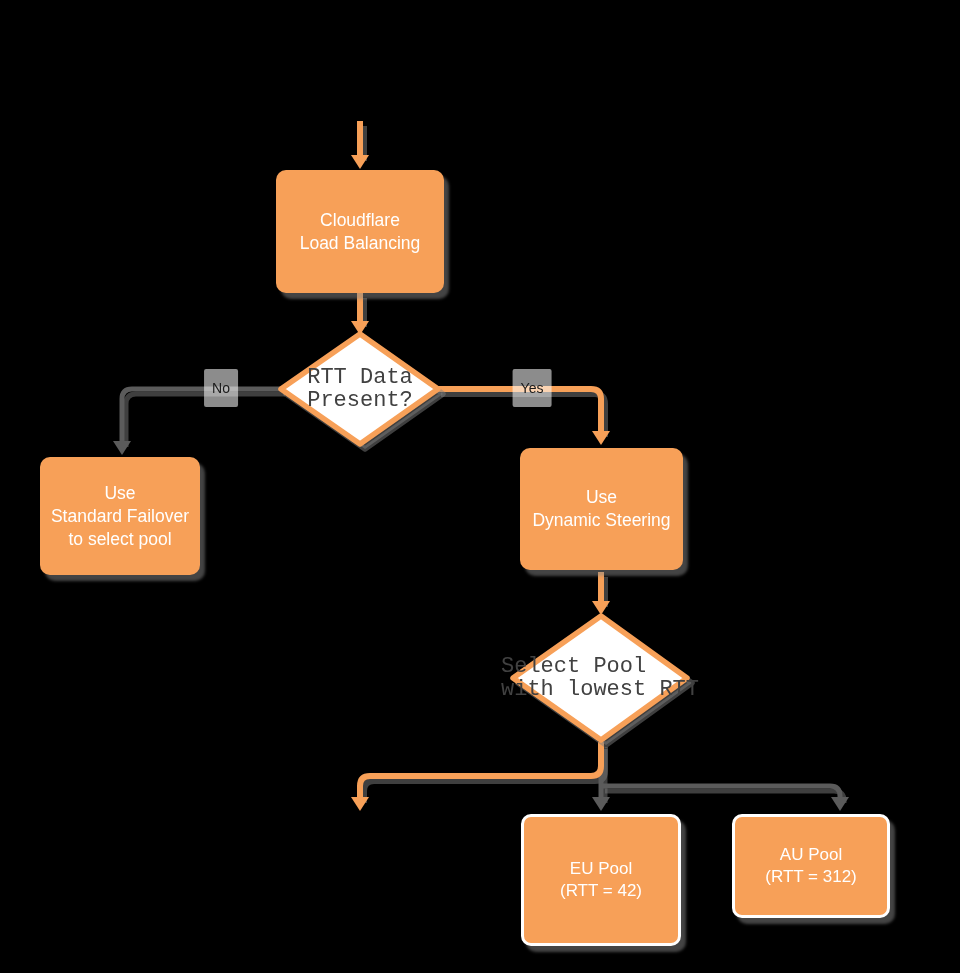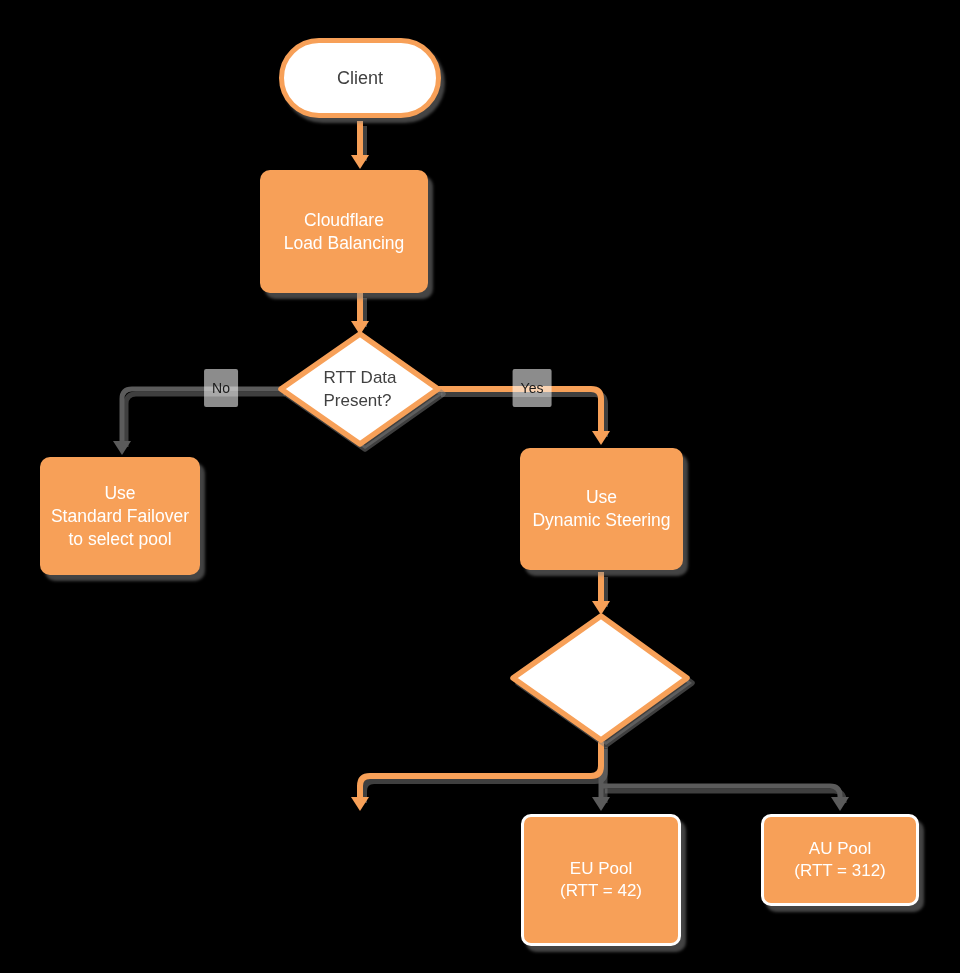--- a/index.html
+++ b/index.html
@@ -26,21 +26,21 @@
     border-radius:10px;box-shadow:5px 6px 3px rgba(135,135,135,.5);
   }
   .bordered{border:3px solid #fff;}
   .stadium{
     background:#fff;border:5px solid var(--orange,#f7a058);border-radius:44px;
     color:var(--text-dark,#414141);font-size:18px;box-shadow:4px 5px 3px rgba(135,135,135,.5);
   }
   .pre{white-space:pre-line;}
   .diamond-label{
     position:absolute;transform:translate(-50%,-50%);text-align:left;white-space:pre-line;
-    color:var(--text-dark,#414141);font-size:17px;line-height:23px;
+    color:var(--text-dark,#414141);font-size:22px;line-height:23px;font-family:Liberation Mono, monospace;
   }
   .edge-label{
     position:absolute;transform:translate(-50%,-50%);
     background:rgba(255,255,255,.55);color:#1a1a1a;
     font-size:14px;font-weight:400;line-height:1;padding:12px 8px;border-radius:2px;
   }
   .pool-line b{font-weight:700;}
 </style>
 </head>
 <body>
@@ -98,51 +98,50 @@
     <g>
       <polygon class="diamond-sh" points="286,394 365,339 443,394 365,449"></polygon>
       <polygon class="diamond" points="281,389 360,334 438,389 360,444"></polygon>
     </g>
     <g>
       <polygon class="diamond-sh" points="518,683 606,621 692,683 606,745"></polygon>
       <polygon class="diamond" points="513,678 601,616 687,678 601,740"></polygon>
     </g>
   </svg>
 
-  <div class="node stadium" style="left:279px;top:38px;width:162px;height:80px">
-    <span class="pre">Client</span>
-  </div>
 
-  <div class="node orange-box" style="left:260px;top:170px;width:168px;height:123px">
+  <div class="node orange-box" style="left:276px;top:170px;width:168px;height:123px">
     <span class="pre">Cloudflare
 Load Balancing</span>
   </div>
 
   <div class="diamond-label" style="left:360px;top:389px">RTT Data
 Present?</div>
 
   <div class="node orange-box" style="left:40px;top:457px;width:160px;height:118px">
     <span class="pre">Use
 Standard Failover
 to select pool</span>
   </div>
 
   <div class="node orange-box" style="left:520px;top:448px;width:163px;height:122px">
     <span class="pre">Use
 Dynamic Steering</span>
   </div>
 
+  <div class="diamond-label" style="left:600px;top:678px">Select Pool
+with lowest RTT</div>
 
 
   <div class="node orange-box bordered" style="left:521px;top:814px;width:160px;height:132px;font-size:17px;line-height:22px">
     <span class="pre">EU Pool
 (RTT = 42)</span>
   </div>
 
-  <div class="node orange-box bordered" style="left:761px;top:814px;width:158px;height:92px;font-size:17px;line-height:22px">
+  <div class="node orange-box bordered" style="left:732px;top:814px;width:158px;height:104px;font-size:17px;line-height:22px">
     <span class="pre">AU Pool
 (RTT = 312)</span>
   </div>
 
   <div class="edge-label" style="left:221px;top:388px">No</div>
   <div class="edge-label" style="left:532px;top:388px">Yes</div>
 
 </div>
 
 </body></html>

